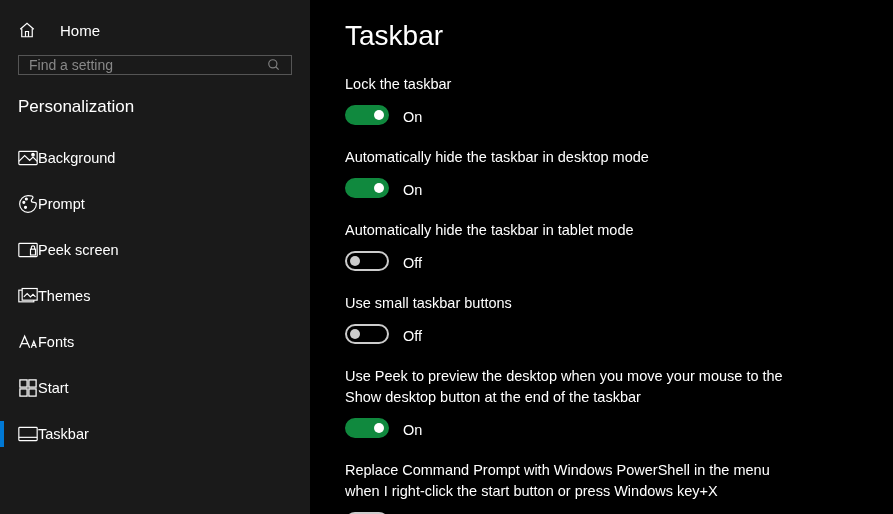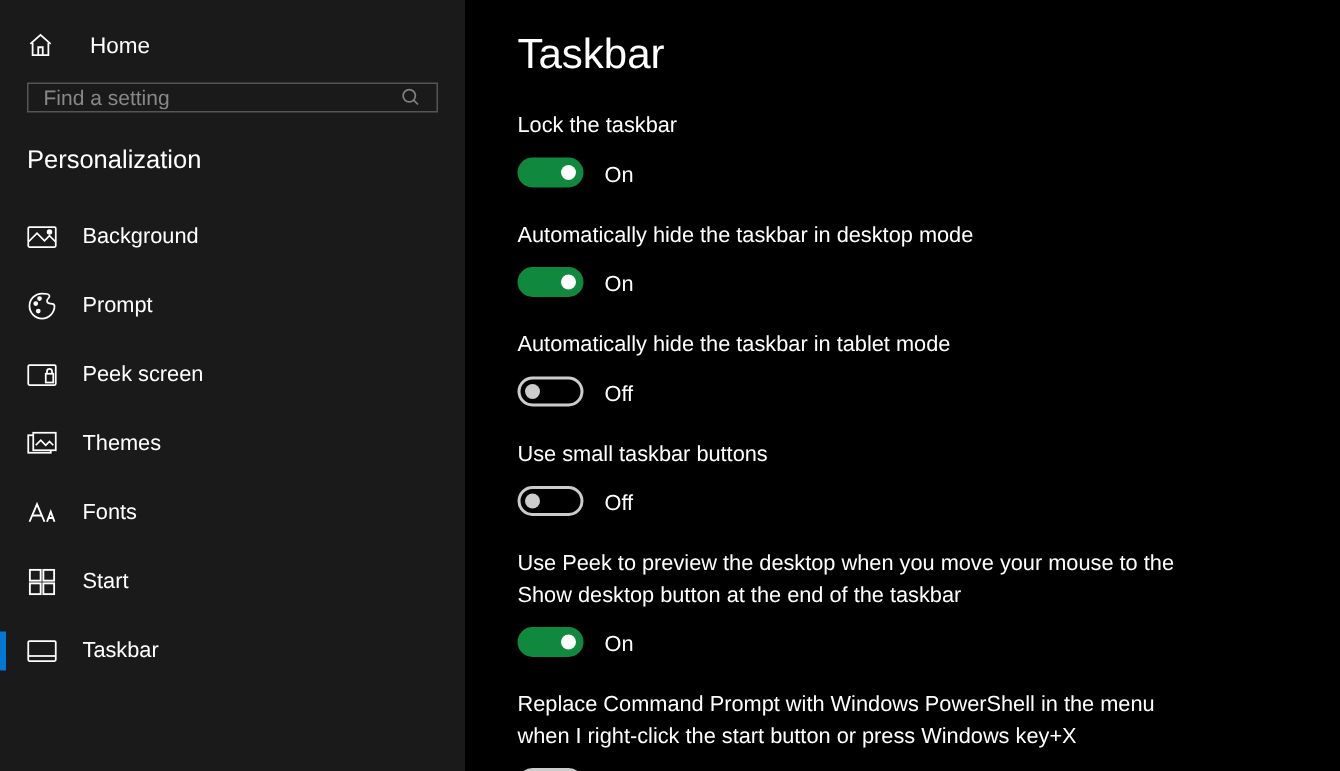--- a/index.html
+++ b/index.html
@@ -49,21 +49,20 @@
     .search-input::placeholder { color: #888; }
     .search-icon { width: 14px; height: 14px; opacity: 0.7; }
     .category {
       font-size: 17px;
       font-weight: 400;
       padding: 4px 18px 18px 18px;
     }
     .nav-item {
       display: flex;
       align-items: center;
-      gap: 17px;
       padding: 13px 0 13px 18px;
       cursor: pointer;
       position: relative;
     }
     .nav-item.selected::before {
       content: "";
       position: absolute;
       left: 0;
       top: 10px;
       bottom: 10px;

